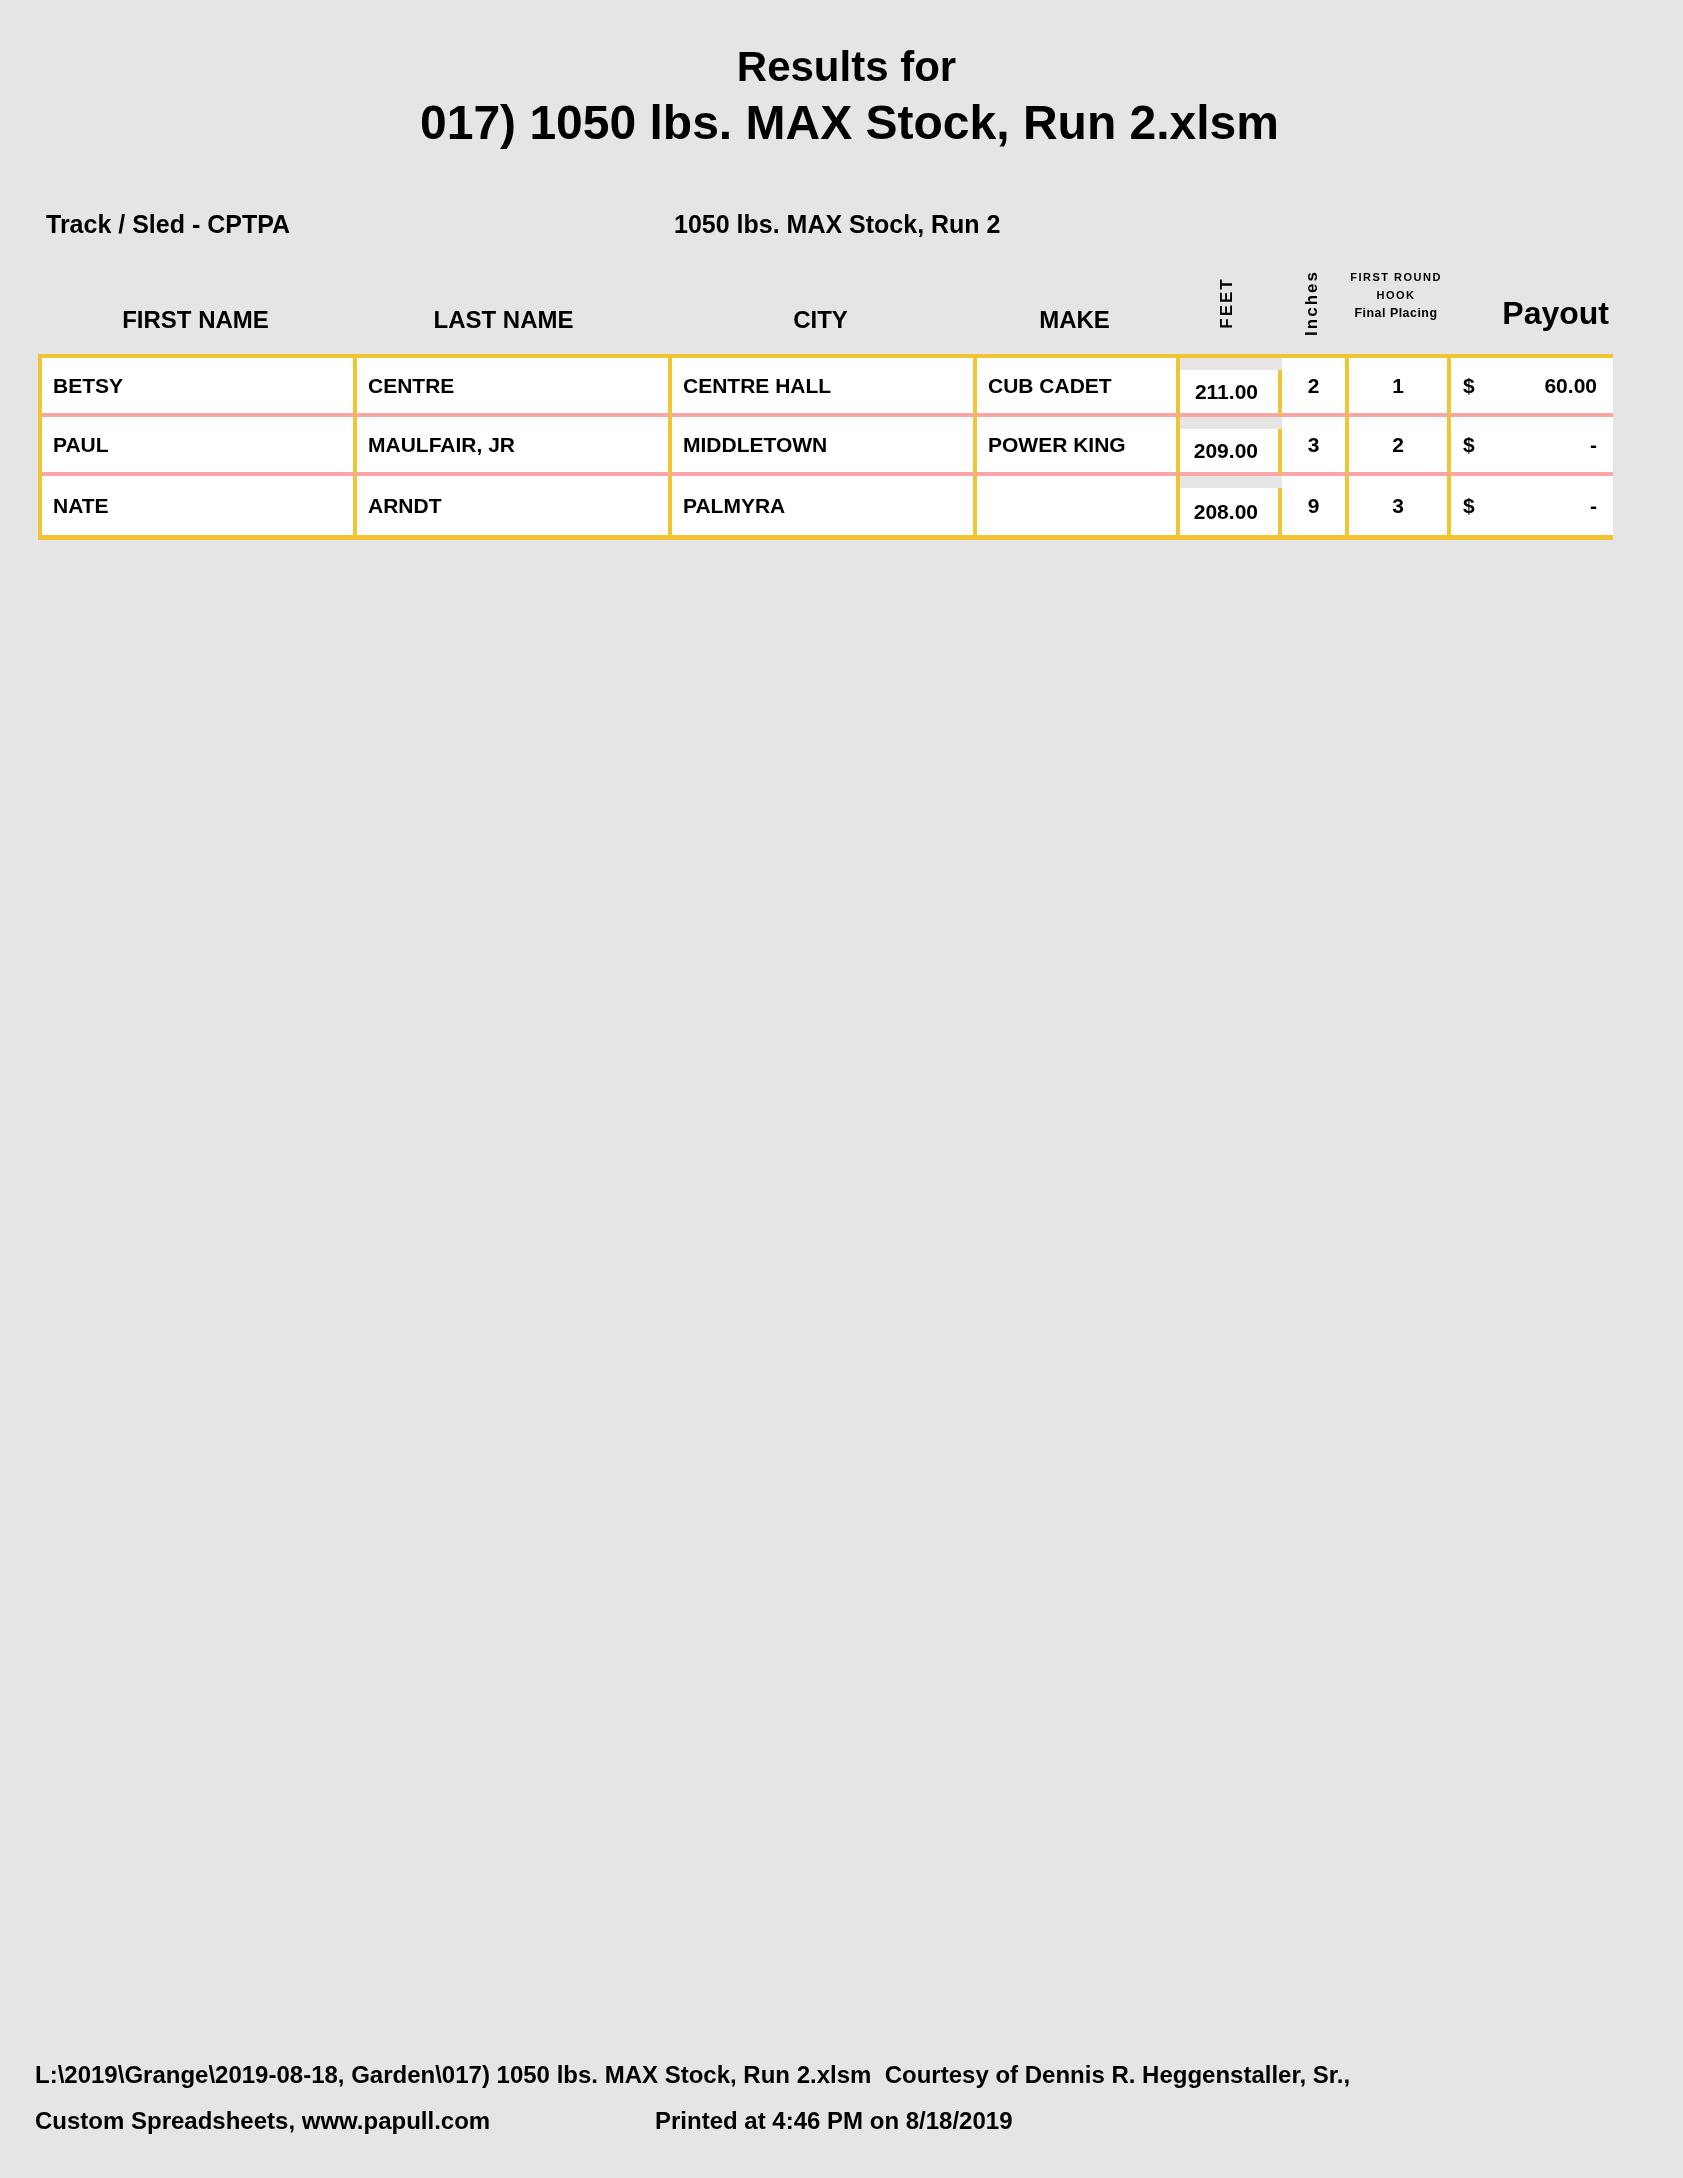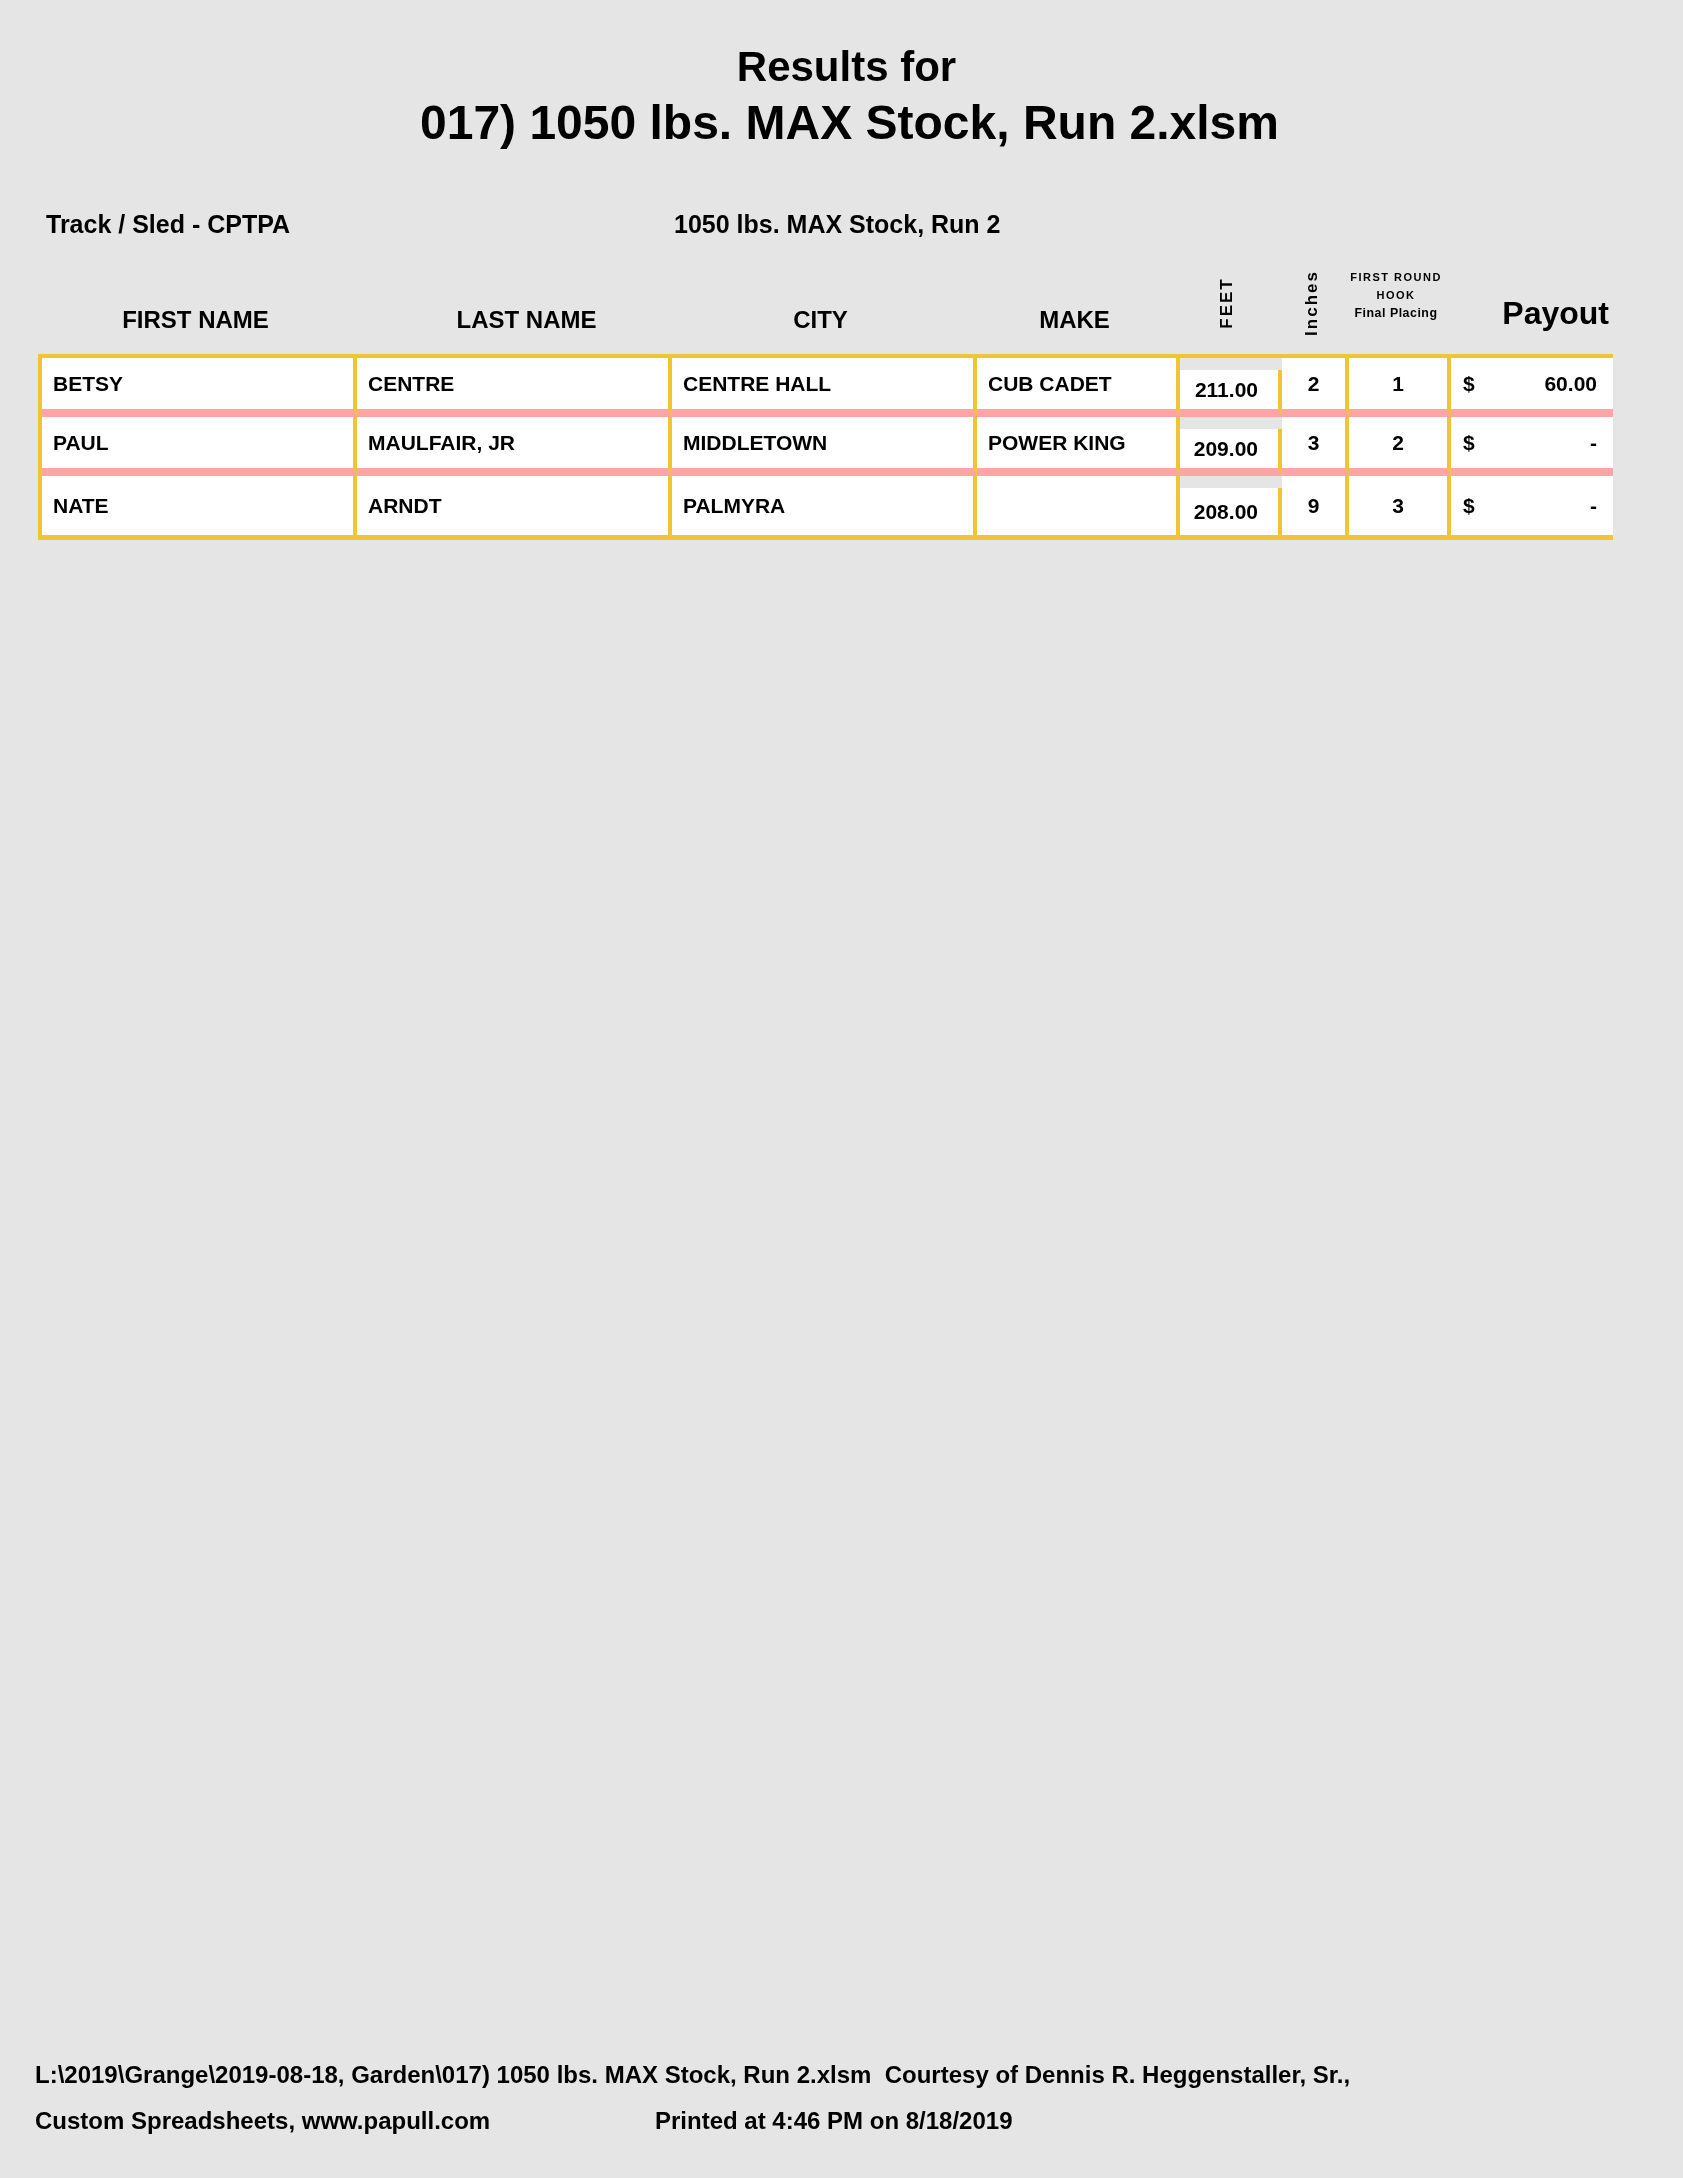--- a/index.html
+++ b/index.html
@@ -29,21 +29,21 @@
     position:absolute; top:210px; left:674px; font-size:25px;
   }
   
   .thead{
     position:absolute; left:38px; top:252px; width:1571px; height:102px;
   }
   .th{
     position:absolute; bottom:20px; text-align:center; font-size:24px;
   }
   .th-first{left:0;width:315px;}
-  .th-last{left:331px;width:315px;margin-top:45px;}
+  .th-last{left:308px;width:315px;margin-top:45px;}
   .th-city{left:630px;width:305px;}
   .th-make{left:935px;width:203px;}
   .th-rot{
     position:absolute; top:0; height:102px;
     display:flex; align-items:center; justify-content:center;
   }
   .th-feet{left:1138px;width:102px;}
   .th-inches{left:1240px;width:67px;}
   .rot{
     transform:rotate(-90deg);
@@ -64,21 +64,21 @@
     position:absolute; left:38px; top:354px;
     display:grid;
     grid-template-columns:315px 315px 305px 203px 102px 67px 102px 162px;
     grid-auto-rows:59px;
     border-top:4px solid #F0C432;
     border-left:4px solid #F0C432;
     border-bottom:5px solid #F0C432;
   }
   .td{
     border-right:4px solid #F0C432;
-    border-bottom:8px solid #fca5a5;
+    border-bottom:4px solid #fca5a5;
     display:flex; align-items:center;
     font-size:21px;
     box-sizing:border-box;
     background:#fff;
   }
   .td.lastcol{border-right:none;}
   .td.lastrow{border-bottom:none;}
   .td.txt{padding-left:11px; justify-content:flex-start;}
   .td.num-right{padding-right:20px; justify-content:flex-end;margin-top:12px;}
   .td.num-center{justify-content:center;}

